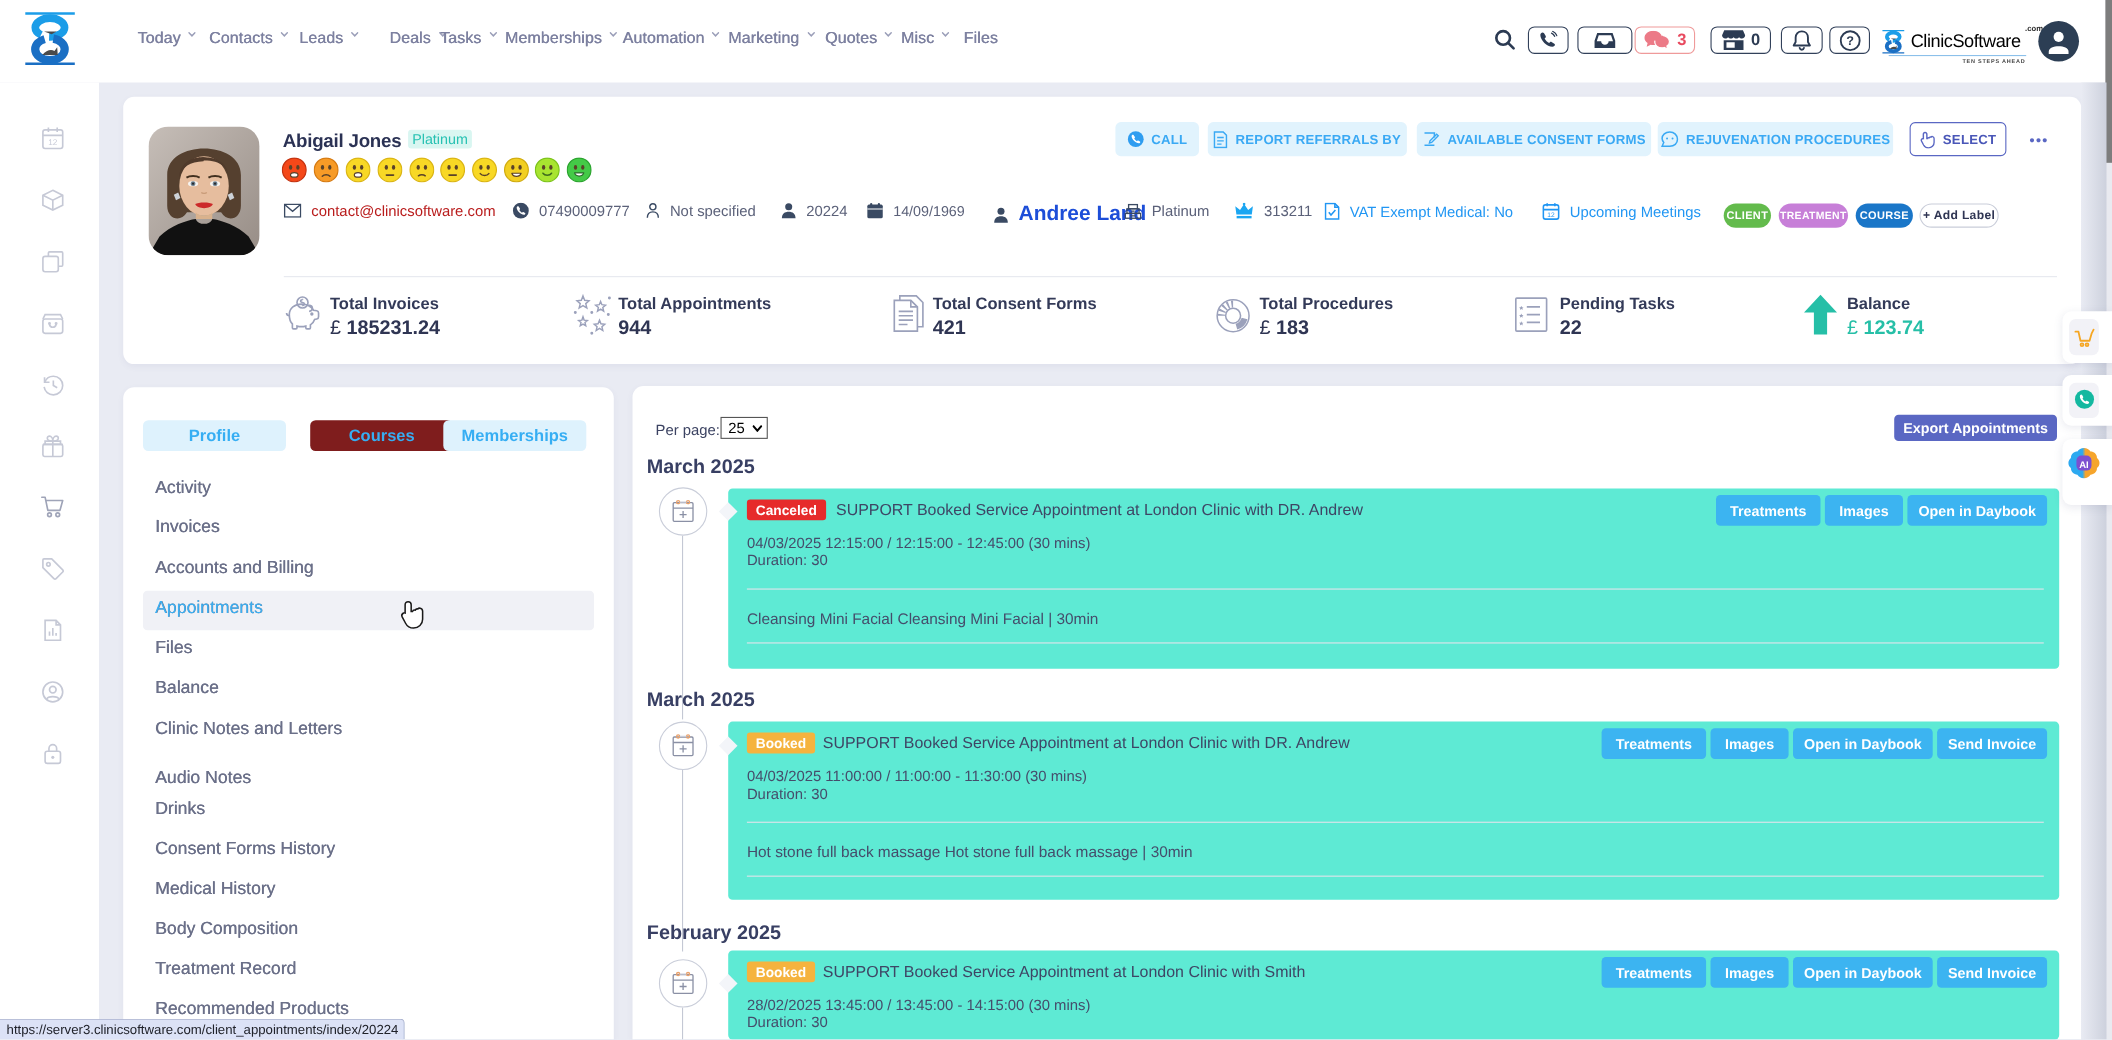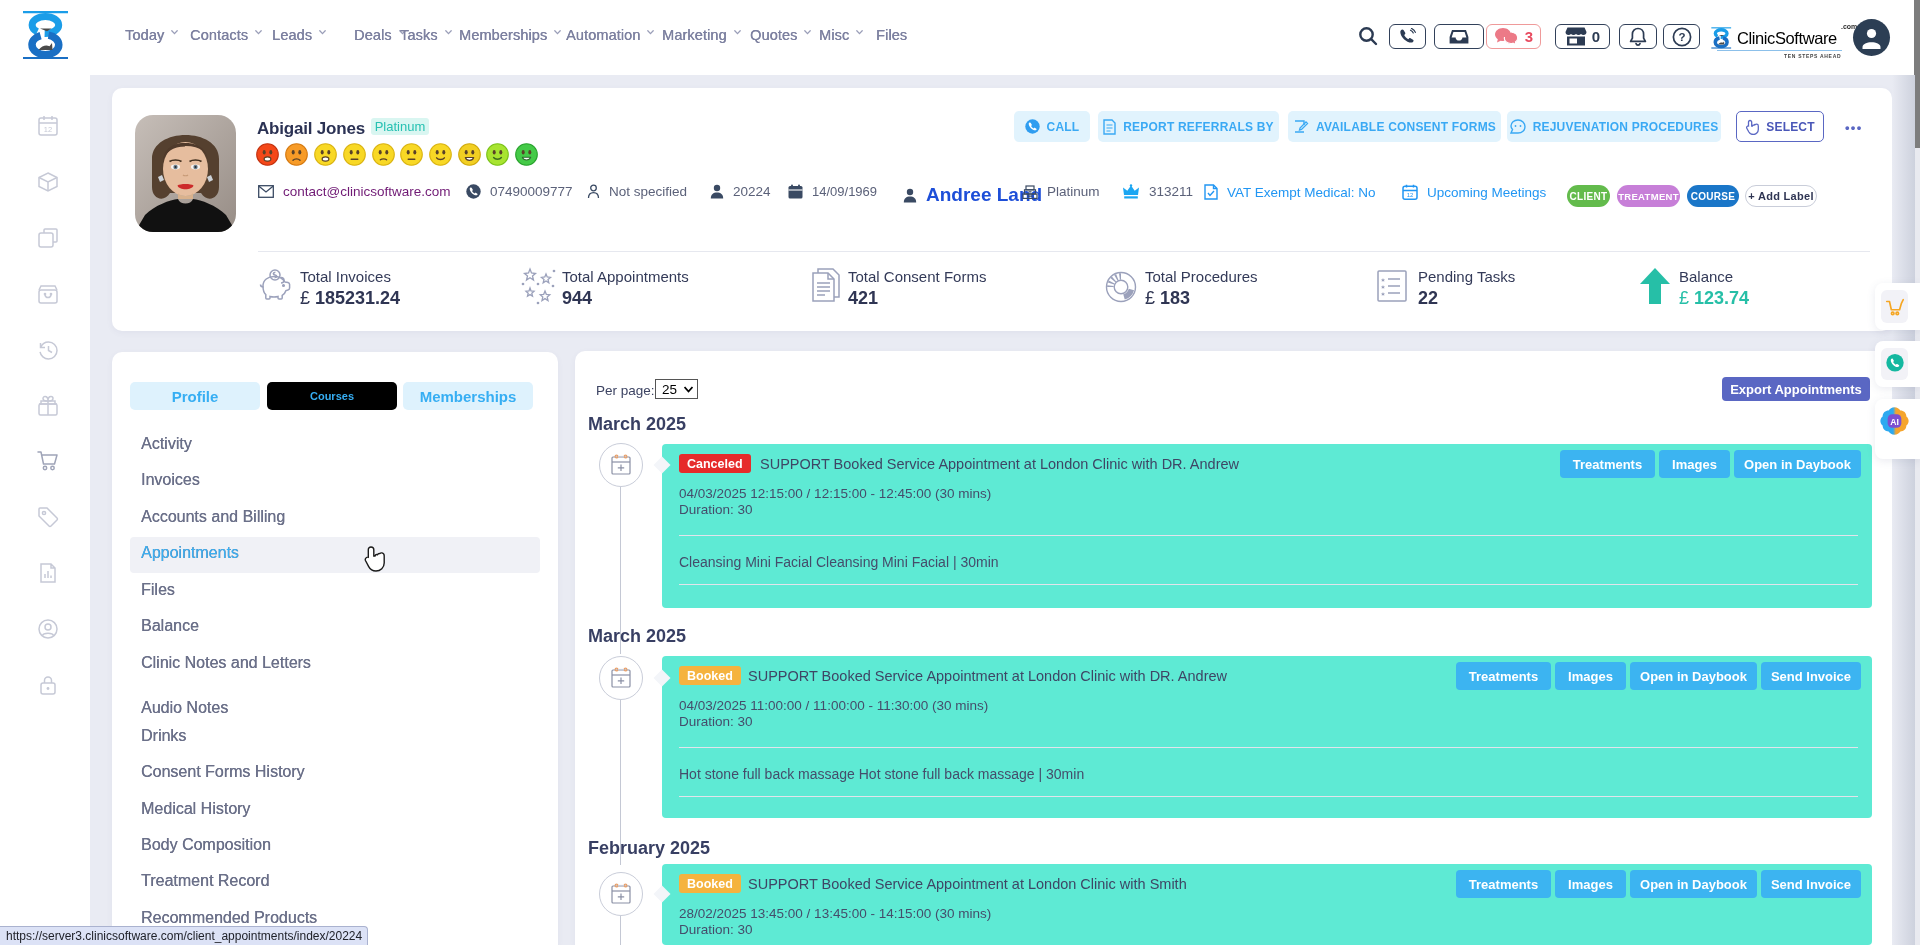--- a/index.html
+++ b/index.html
@@ -5,21 +5,21 @@
 *{margin:0;padding:0;box-sizing:border-box}
 html,body{width:1920px;height:945px;overflow:hidden;font-family:"Liberation Sans",sans-serif;background:#e9ebf3}
 body{position:relative}
 .abs{position:absolute}
 .nav-item{color:#7d81a0;font-size:14.5px;font-weight:400;letter-spacing:.1px;white-space:nowrap;text-shadow:0.35px 0 0 #7d81a0}
 .chev{display:inline-block;margin-left:7px;width:8px;height:8px;position:relative;top:-2px}
 .chev svg{display:block}
 .topbtn{position:absolute;top:24px;height:25px;border:1px solid #32415a;border-radius:6px;background:#fff;display:flex;align-items:center;justify-content:center;gap:5px}
 .bluebtn{position:absolute;background:#e1f3fd;border-radius:5px;color:#3aa9f4;font-size:12px;white-space:nowrap;font-weight:700;display:flex;align-items:center;justify-content:center;gap:7px;letter-spacing:.2px}
 .tag{position:absolute;height:22px;border-radius:11px;color:#fff;font-size:11px;font-weight:700;display:flex;align-items:center;justify-content:center;letter-spacing:.3px}
-.statlab{font-size:15px;font-weight:400;color:#333a58}
+.statlab{font-size:15px;font-weight:700;color:#333a58}
 .statval{font-size:18px;font-weight:700;color:#2f3553}
 .menu-item{position:absolute;left:141px;font-size:16px;color:#6b7089;text-shadow:0.25px 0 0 #6b7089}
 .cardbtn{position:absolute;top:6px;height:28px;background:#3cb4f1;border-radius:4px;color:#fff;font-size:13px;font-weight:700;display:flex;align-items:center;justify-content:center}
 .apt-card{position:absolute;left:662px;width:1210px;background:#5eead4;border-radius:4px}
 .apt-date{position:absolute;left:17px;font-size:13.5px;color:#454d6b}
 .apt-div{position:absolute;left:17px;right:14px;height:1px;background:#e2e4eb}
 .month{position:absolute;left:588px;font-size:18px;font-weight:700;color:#383f63}
 .badge{position:absolute;left:17px;top:10px;height:19px;border-radius:3px;color:#fff;font-size:12.5px;font-weight:700;display:flex;align-items:center;padding:0 8px}
 .apt-title{position:absolute;top:12px;font-size:14.5px;color:#3e4665;white-space:nowrap}
 </style>
@@ -289,21 +289,21 @@
       <ellipse cx="14.8" cy="9.2" rx="1.5" ry="2.2" fill="#5a4228"></ellipse>
       <path d="M7.3 14.2 C8.5 18 14.5 18 15.7 14.2 Z" fill="#fff" stroke="#2e6b2e" stroke-width="1.1" stroke-linejoin="round"></path>
     </svg>
   </div>
 <div id="contactrow">
     <div class="abs" style="left:258px;top:184px;display:flex;align-items:center;gap:9px">
       <svg width="16" height="13" viewBox="0 0 16 13">
         <rect x="0.7" y="0.7" width="14.6" height="11.6" fill="none" stroke="#3a4a63" stroke-width="1.3"></rect>
         <path d="M1 1.2 L8 7 L15 1.2" stroke="#3a4a63" stroke-width="1.3" fill="none"></path>
       </svg>
-      <span style="font-size:13.5px;color:#701a75;font-weight:400">contact@clinicsoftware.com</span>
+      <span style="font-size:13.5px;color:#b91c1c;font-weight:400">contact@clinicsoftware.com</span>
     </div>
 <div class="abs" style="left:466px;top:184px;display:flex;align-items:center;gap:9px">
       <svg width="15" height="15" viewBox="0 0 15 15">
         <circle cx="7.5" cy="7.5" r="7.2" fill="#3a4a63"></circle>
         <path d="M4.7 3.4 C4.3 3.4 3.7 4 3.7 4.7 C3.7 7.6 7.4 11.3 10.3 11.3 C11 11.3 11.6 10.7 11.6 10.3 C11.6 10 11.5 9.8 11.3 9.7 L9.8 8.8 C9.5 8.6 9.2 8.7 9 8.9 L8.6 9.4 C7.8 9 6.5 7.7 6.1 6.9 L6.6 6.4 C6.8 6.2 6.9 5.9 6.7 5.6 L5.8 4.1 C5.7 3.9 5.4 3.4 4.7 3.4 Z" fill="#fff"></path>
       </svg>
       <span style="font-size:13.5px;color:#5b6179;font-weight:400">07490009777</span>
     </div>
 <div class="abs" style="left:587px;top:184px;display:flex;align-items:center;gap:9px">
       <svg width="13" height="15" viewBox="0 0 13 15">
@@ -450,21 +450,21 @@
     <div class="abs statval" style="left:1418px;top:288px;color:#2f3553">22</div>
 <div class="abs" style="left:1638px;top:266px"><svg width="34" height="40" viewBox="0 0 34 40">
         <path d="M17 2 L32 18 L23 18 L23 38 L11 38 L11 18 L2 18 Z" fill="#26bfa7"></path>
       </svg></div>
     <div class="abs statlab" style="left:1679px;top:268px">Balance</div>
     <div class="abs statval" style="left:1679px;top:288px;color:#26bfa7"><span style="font-weight:400">£ </span>123.74</div>
   </div>
 
 <div class="abs" style="left:112px;top:352px;width:446px;height:593px;background:#fff;border-radius:10px 10px 0 0;box-shadow:0 2px 6px rgba(80,90,130,.06)"></div>
 <div class="abs" style="left:130px;top:382px;width:130px;height:28px;background:#def2fd;border-radius:5px;color:#36aef3;font-size:15px;font-weight:700;display:flex;align-items:center;justify-content:center">Profile</div>
-<div class="abs" style="left:267px;top:382px;width:130px;height:28px;background:#000000;border-radius:5px;color:#36aef3;font-size:11px;font-weight:700;display:flex;align-items:center;justify-content:center">Courses</div>
+<div class="abs" style="left:282px;top:382px;width:130px;height:28px;background:#7f1d1d;border-radius:5px;color:#36aef3;font-size:15px;font-weight:700;display:flex;align-items:center;justify-content:center">Courses</div>
 <div class="abs" style="left:403px;top:382px;width:130px;height:28px;background:#def2fd;border-radius:5px;color:#36aef3;font-size:15px;font-weight:700;display:flex;align-items:center;justify-content:center">Memberships</div>
 <div class="abs" style="left:130px;top:537px;width:410px;height:36px;background:#f0f1f6;border-radius:4px"></div>
 <div id="leftmenu">
     <div class="menu-item" style="top:435px;color:#6b7089">Activity</div>
 <div class="menu-item" style="top:471.45px;color:#6b7089">Invoices</div>
 <div class="menu-item" style="top:507.9px;color:#6b7089">Accounts and Billing</div>
 <div class="menu-item" style="top:544.35px;color:#3bb0f3">Appointments</div>
 <div class="menu-item" style="top:580.8000000000001px;color:#6b7089">Files</div>
 <div class="menu-item" style="top:617.2500000000001px;color:#6b7089">Balance</div>
 <div class="menu-item" style="top:653.7000000000002px;color:#6b7089">Clinic Notes and Letters</div>

